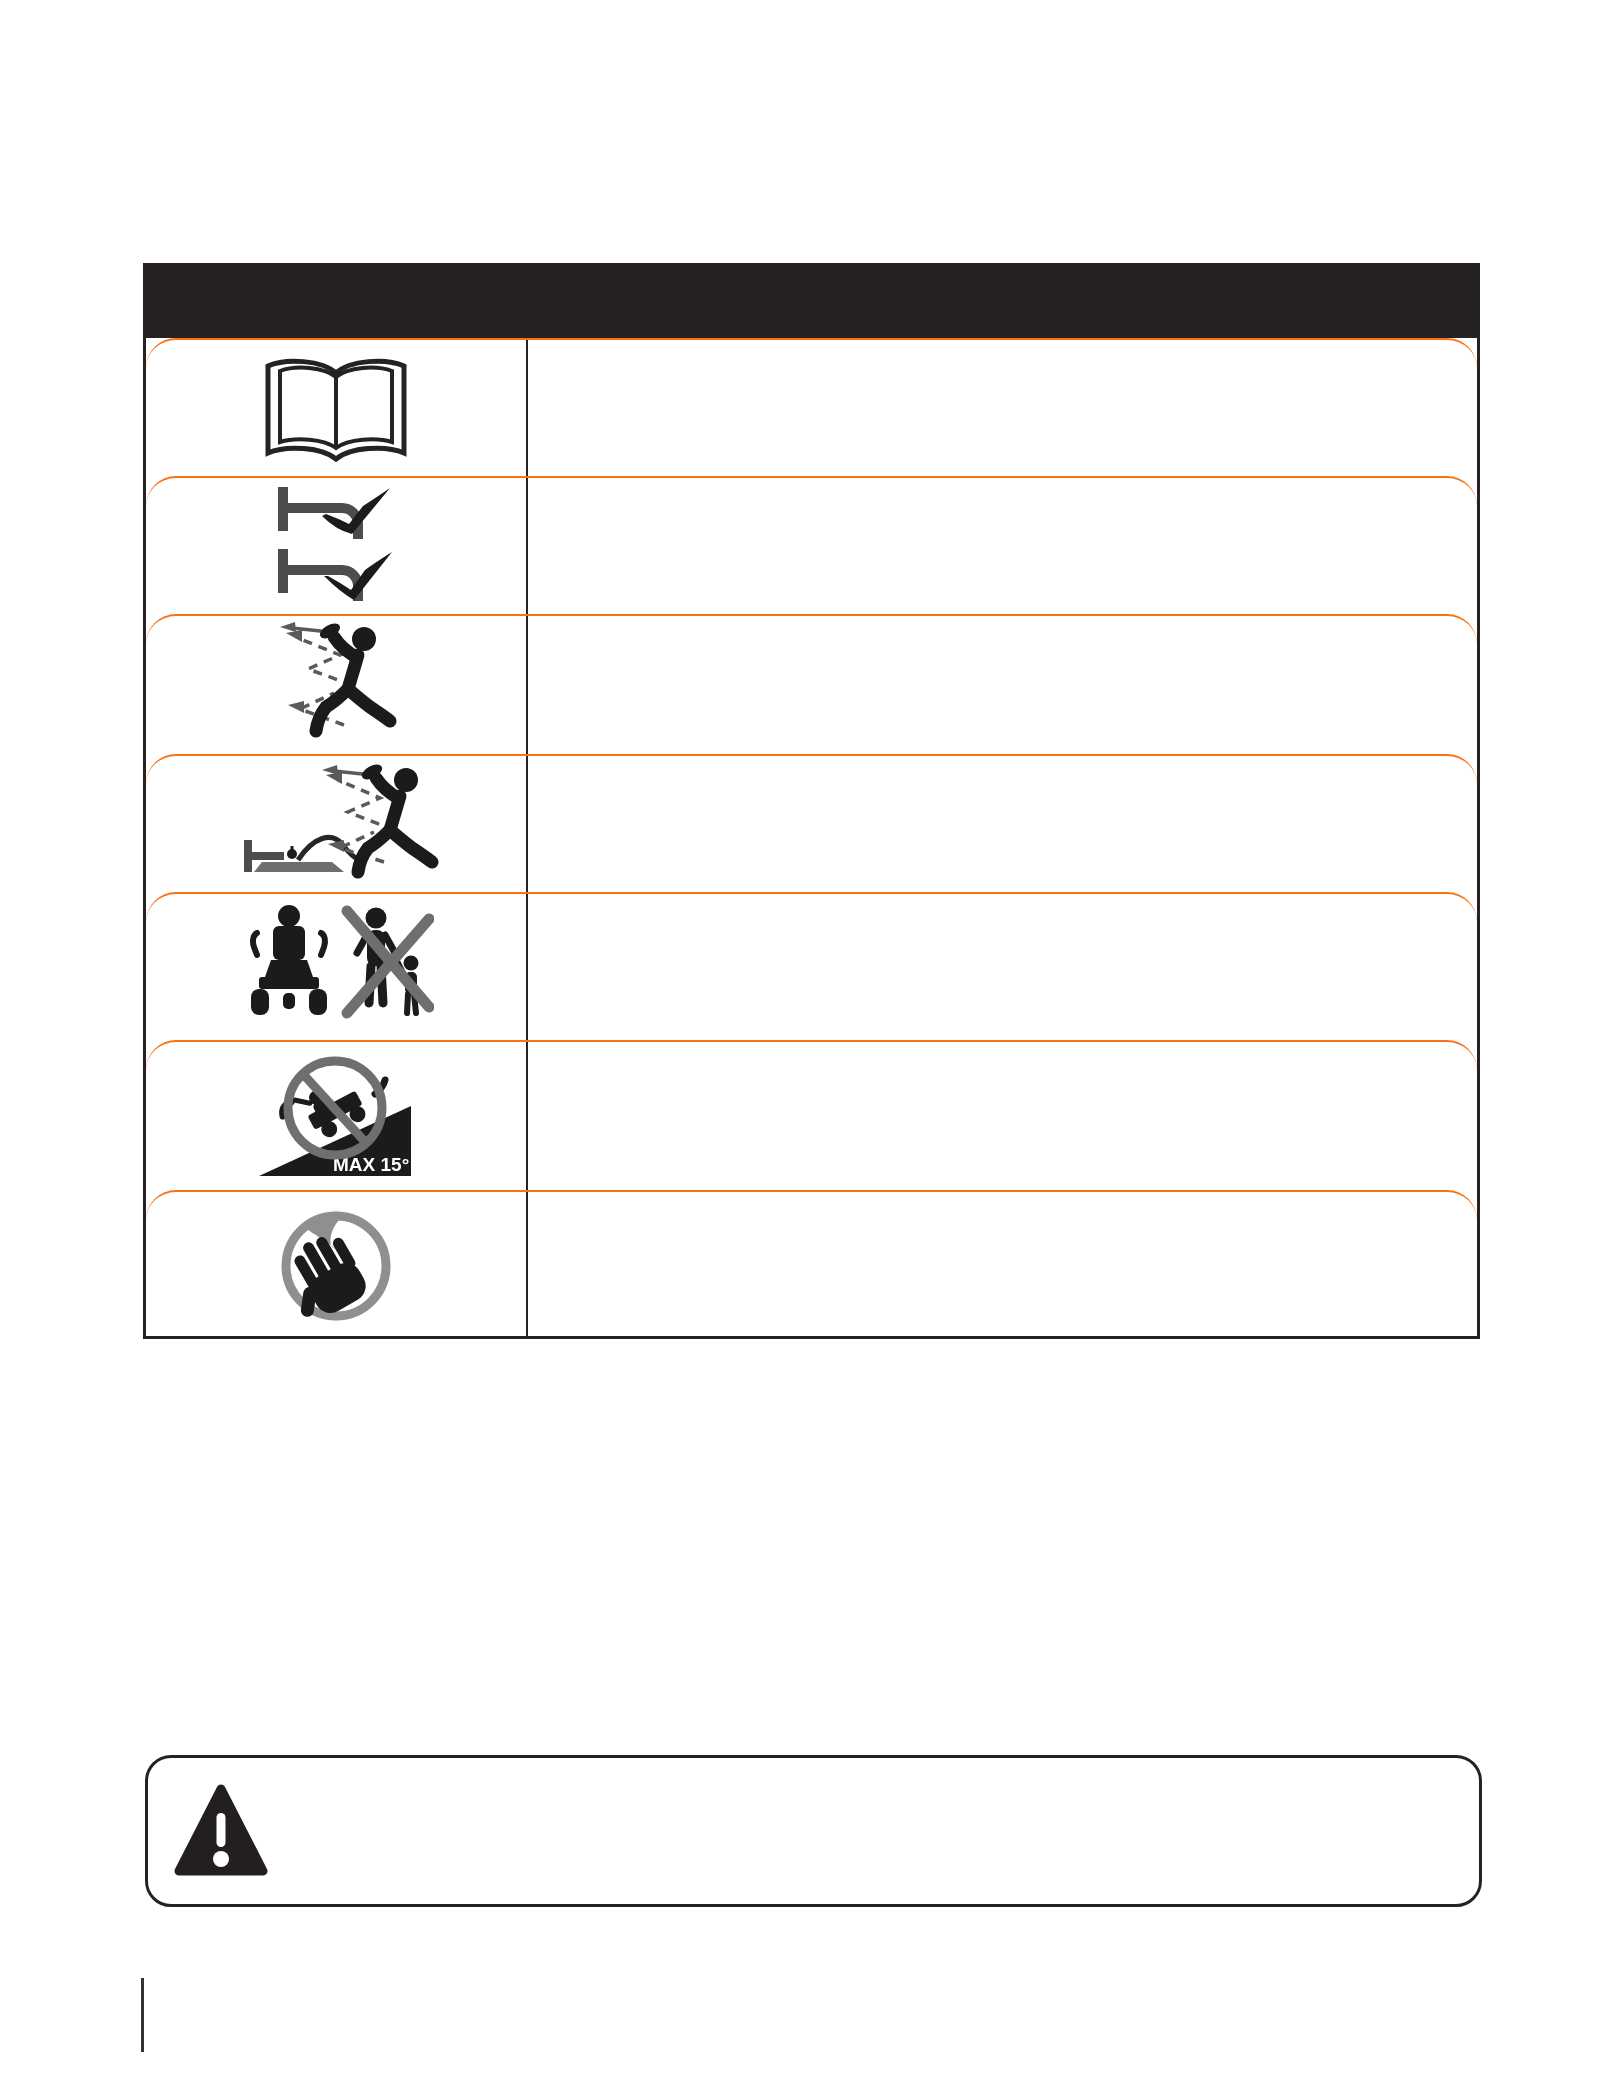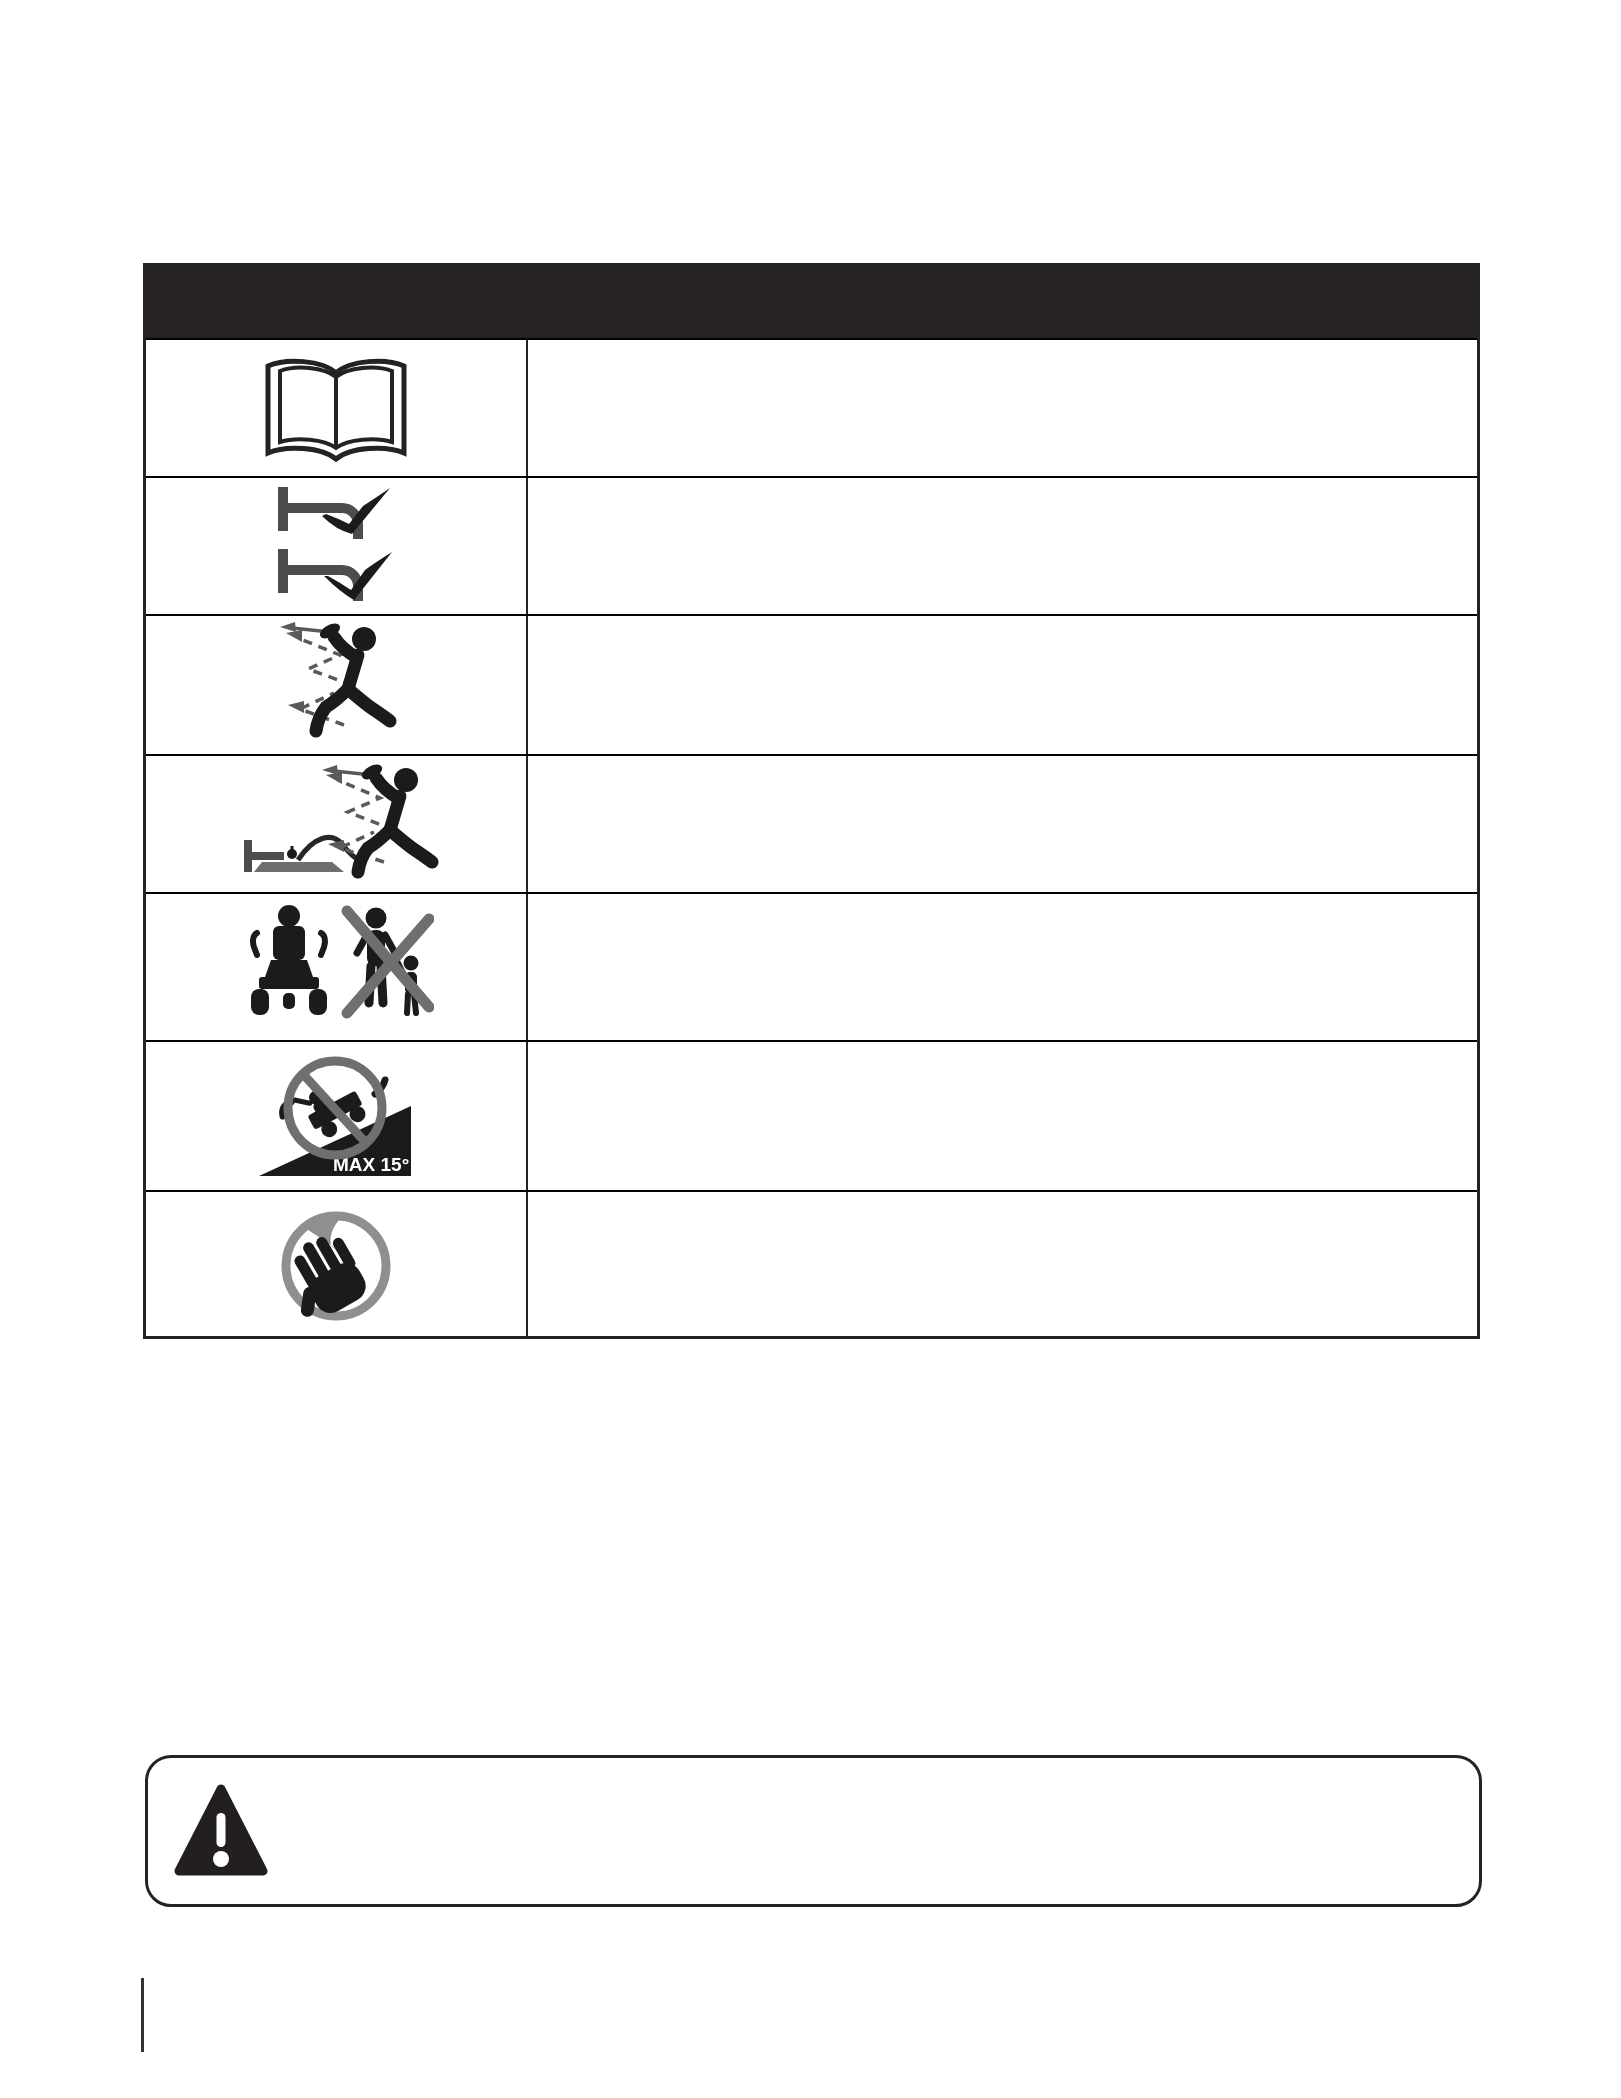--- a/index.html
+++ b/index.html
@@ -8,21 +8,21 @@
     font-family:"Liberation Sans", sans-serif;
   }
   .symbol-table{
     position:absolute;left:143px;top:263px;width:1337px;
     box-sizing:border-box;border:3px solid #262223;background:#ffffff;
   }
   .table-header{
     height:72px;background:#262223;color:#ffffff;
     display:flex;align-items:center;padding:0 18px;font-weight:bold;font-size:24px;
   }
-  .trow{display:flex;border-top:2px solid #000000;}
+  .trow{display:flex;border-top:2px solid #f97316;border-radius:30px;}
   .trow.r1{height:136px}
   .trow.r2{height:136px}
   .trow.r3{height:138px}
   .trow.r4{height:136px}
   .trow.r5{height:146px}
   .trow.r6{height:148px}
   .trow.r7{height:144px}
   .cell-symbol{
     width:380px;border-right:2px solid #262223;
     display:flex;align-items:center;justify-content:center;

